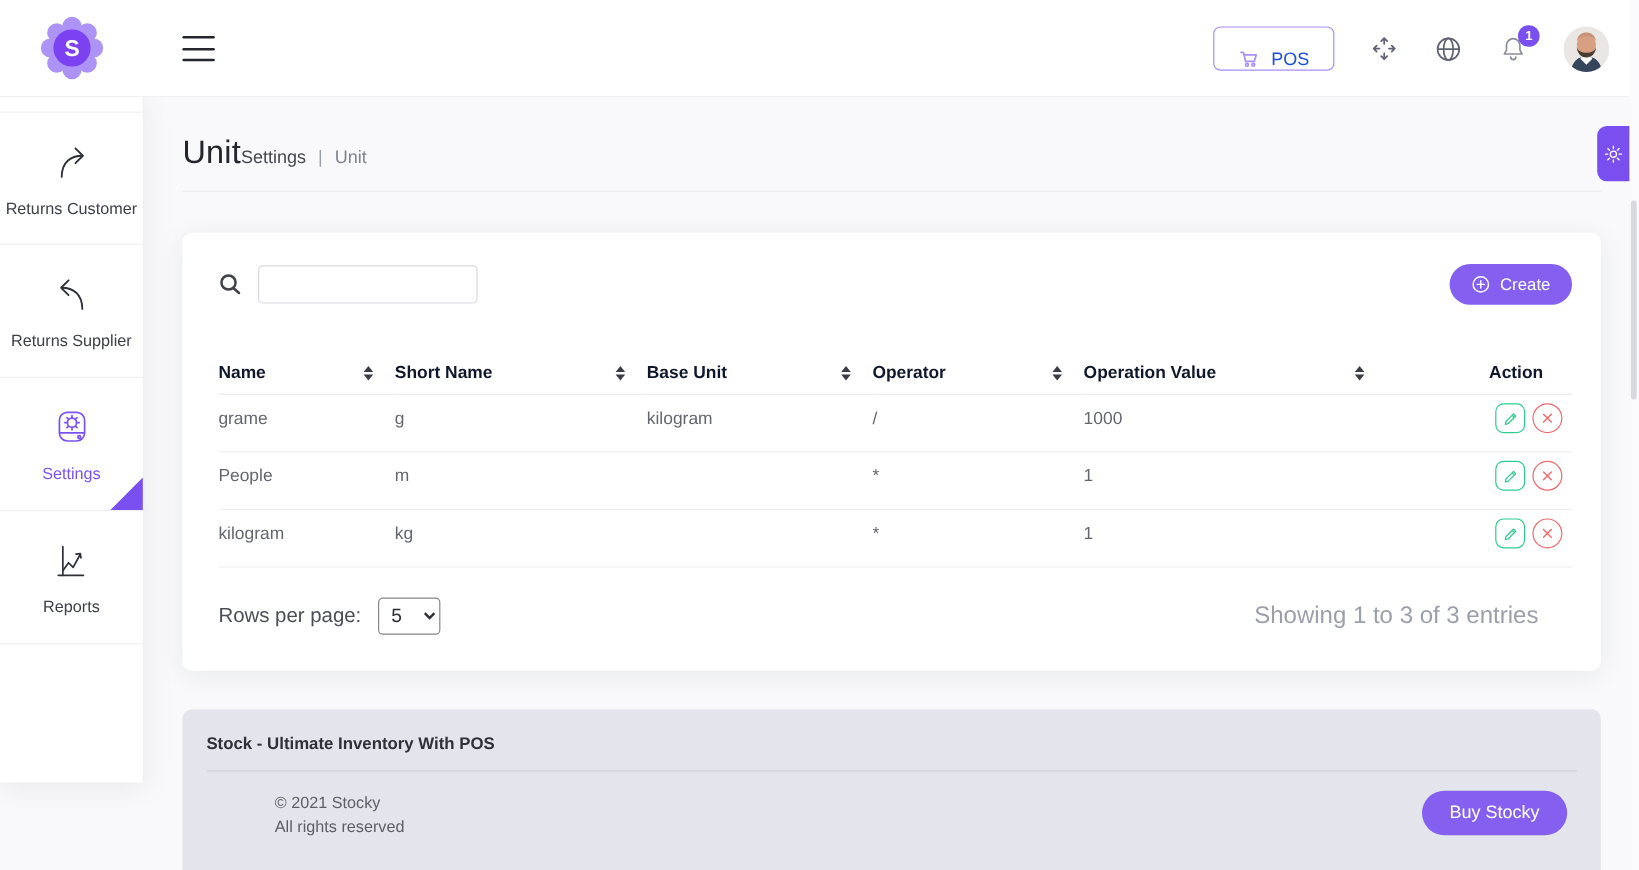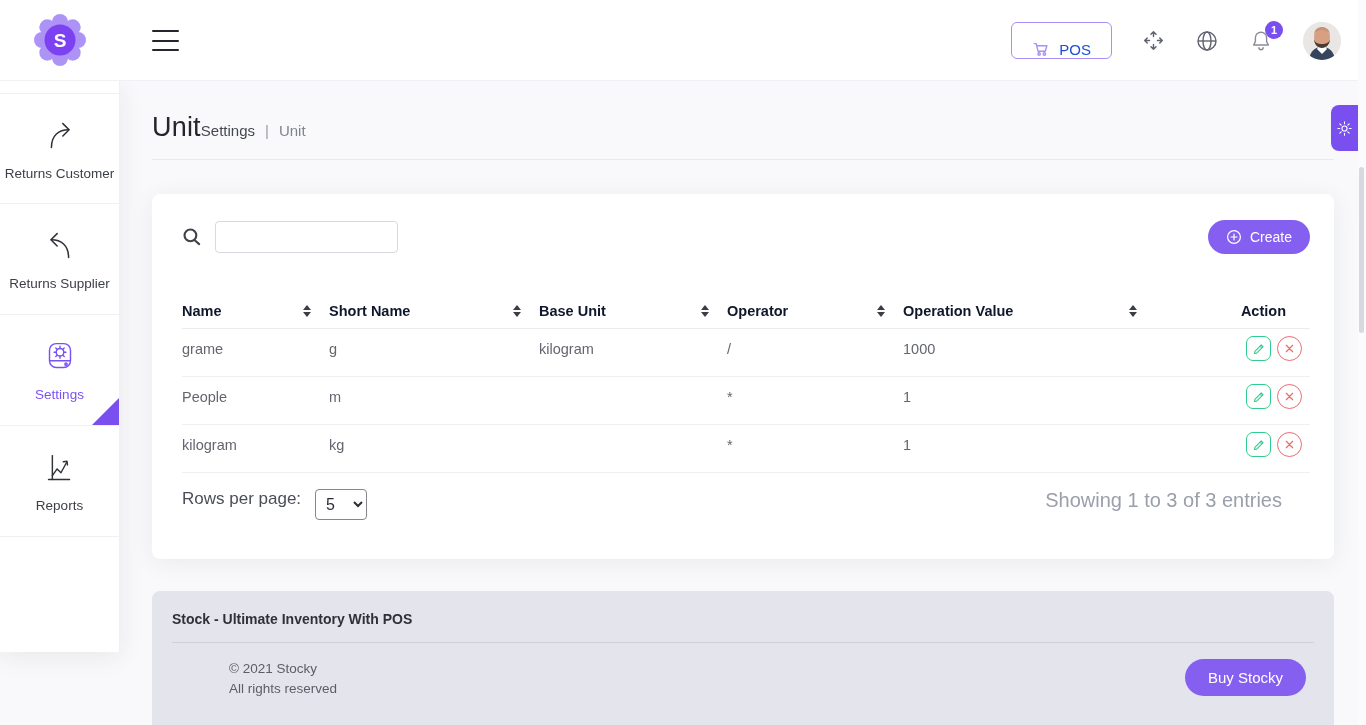--- a/index.html
+++ b/index.html
@@ -73,21 +73,21 @@
   .tri-dn { width:0; height:0; border-left:4px solid transparent; border-right:4px solid transparent;
             border-top:5px solid #3a3d45; }
   tbody td { border-bottom:1px solid #f0f0f4; padding:7px 18px 15px 0; font-size:14.5px; color:#63666e; }
   td.act { padding-right:8px; }
   .act-box { display:flex; justify-content:flex-end; align-items:center; gap:6px; }
   .edit-btn { width:25px; height:25px; border:1.5px solid #2ecc8e; border-radius:7px; background:#fff;
               display:flex; align-items:center; justify-content:center; cursor:pointer; }
   .del-btn { width:25px; height:25px; border:1.5px solid #f0696c; border-radius:50%; background:#fff;
              display:flex; align-items:center; justify-content:center; cursor:pointer; }
 
-  .table-footer { display:flex; align-items:flex-start; margin-top:16px; min-height:48px; }
+  .table-footer { display:flex; align-items:center; margin-top:16px; min-height:48px; }
   .rpp-label { font-size:17px; color:#4b4e57; }
   .rpp-select { margin-left:14px; width:52px; height:31px; font-size:16px; padding-left:6px;
                 border:1px solid #85878d; border-radius:4px; color:#2b2e34; background:#fff;
                 font-family:inherit; }
   .showing { margin-left:auto; margin-right:28px; font-size:20px; color:#9b9eab; }
 
   
   .footer-card { margin-top:32px; background:#e4e5ec; border-radius:8px; height:170px; }
   .footer-title { padding:20px 20px 15px 20px; font-size:14px; font-weight:700; color:#2e3138; }
   .footer-divider { border:none; border-top:1px solid #cfd0d8; margin:0 20px; }

